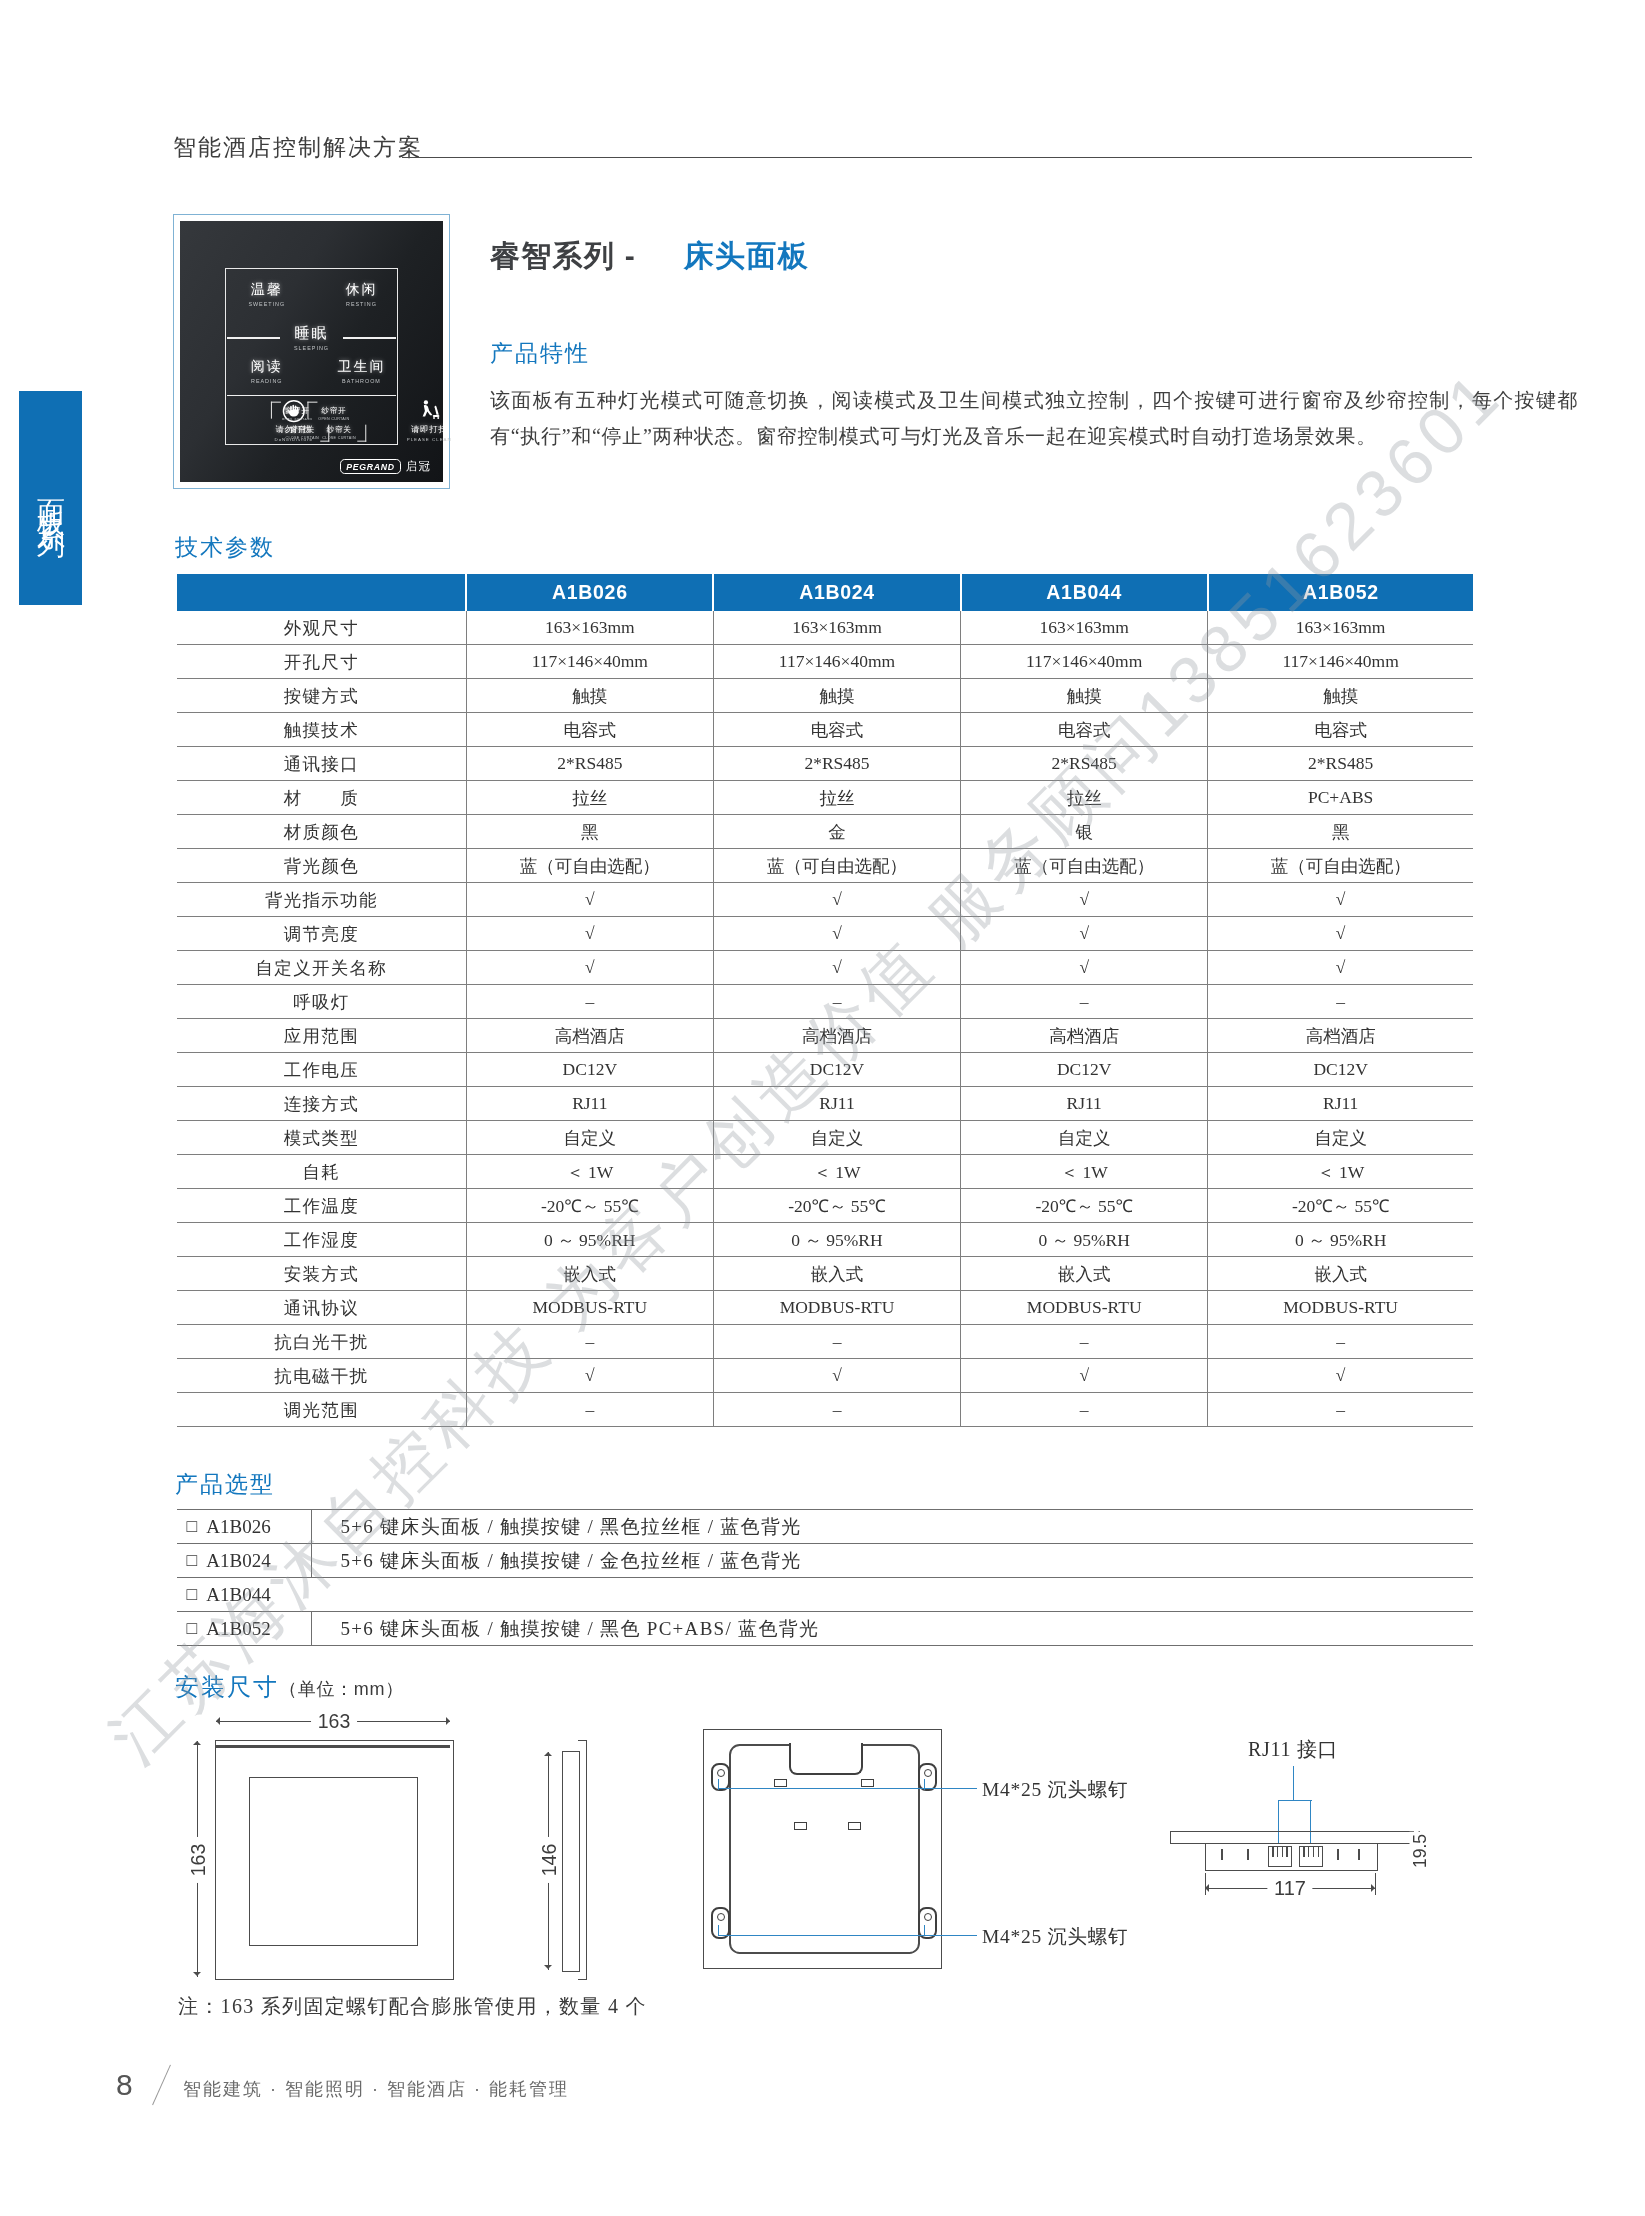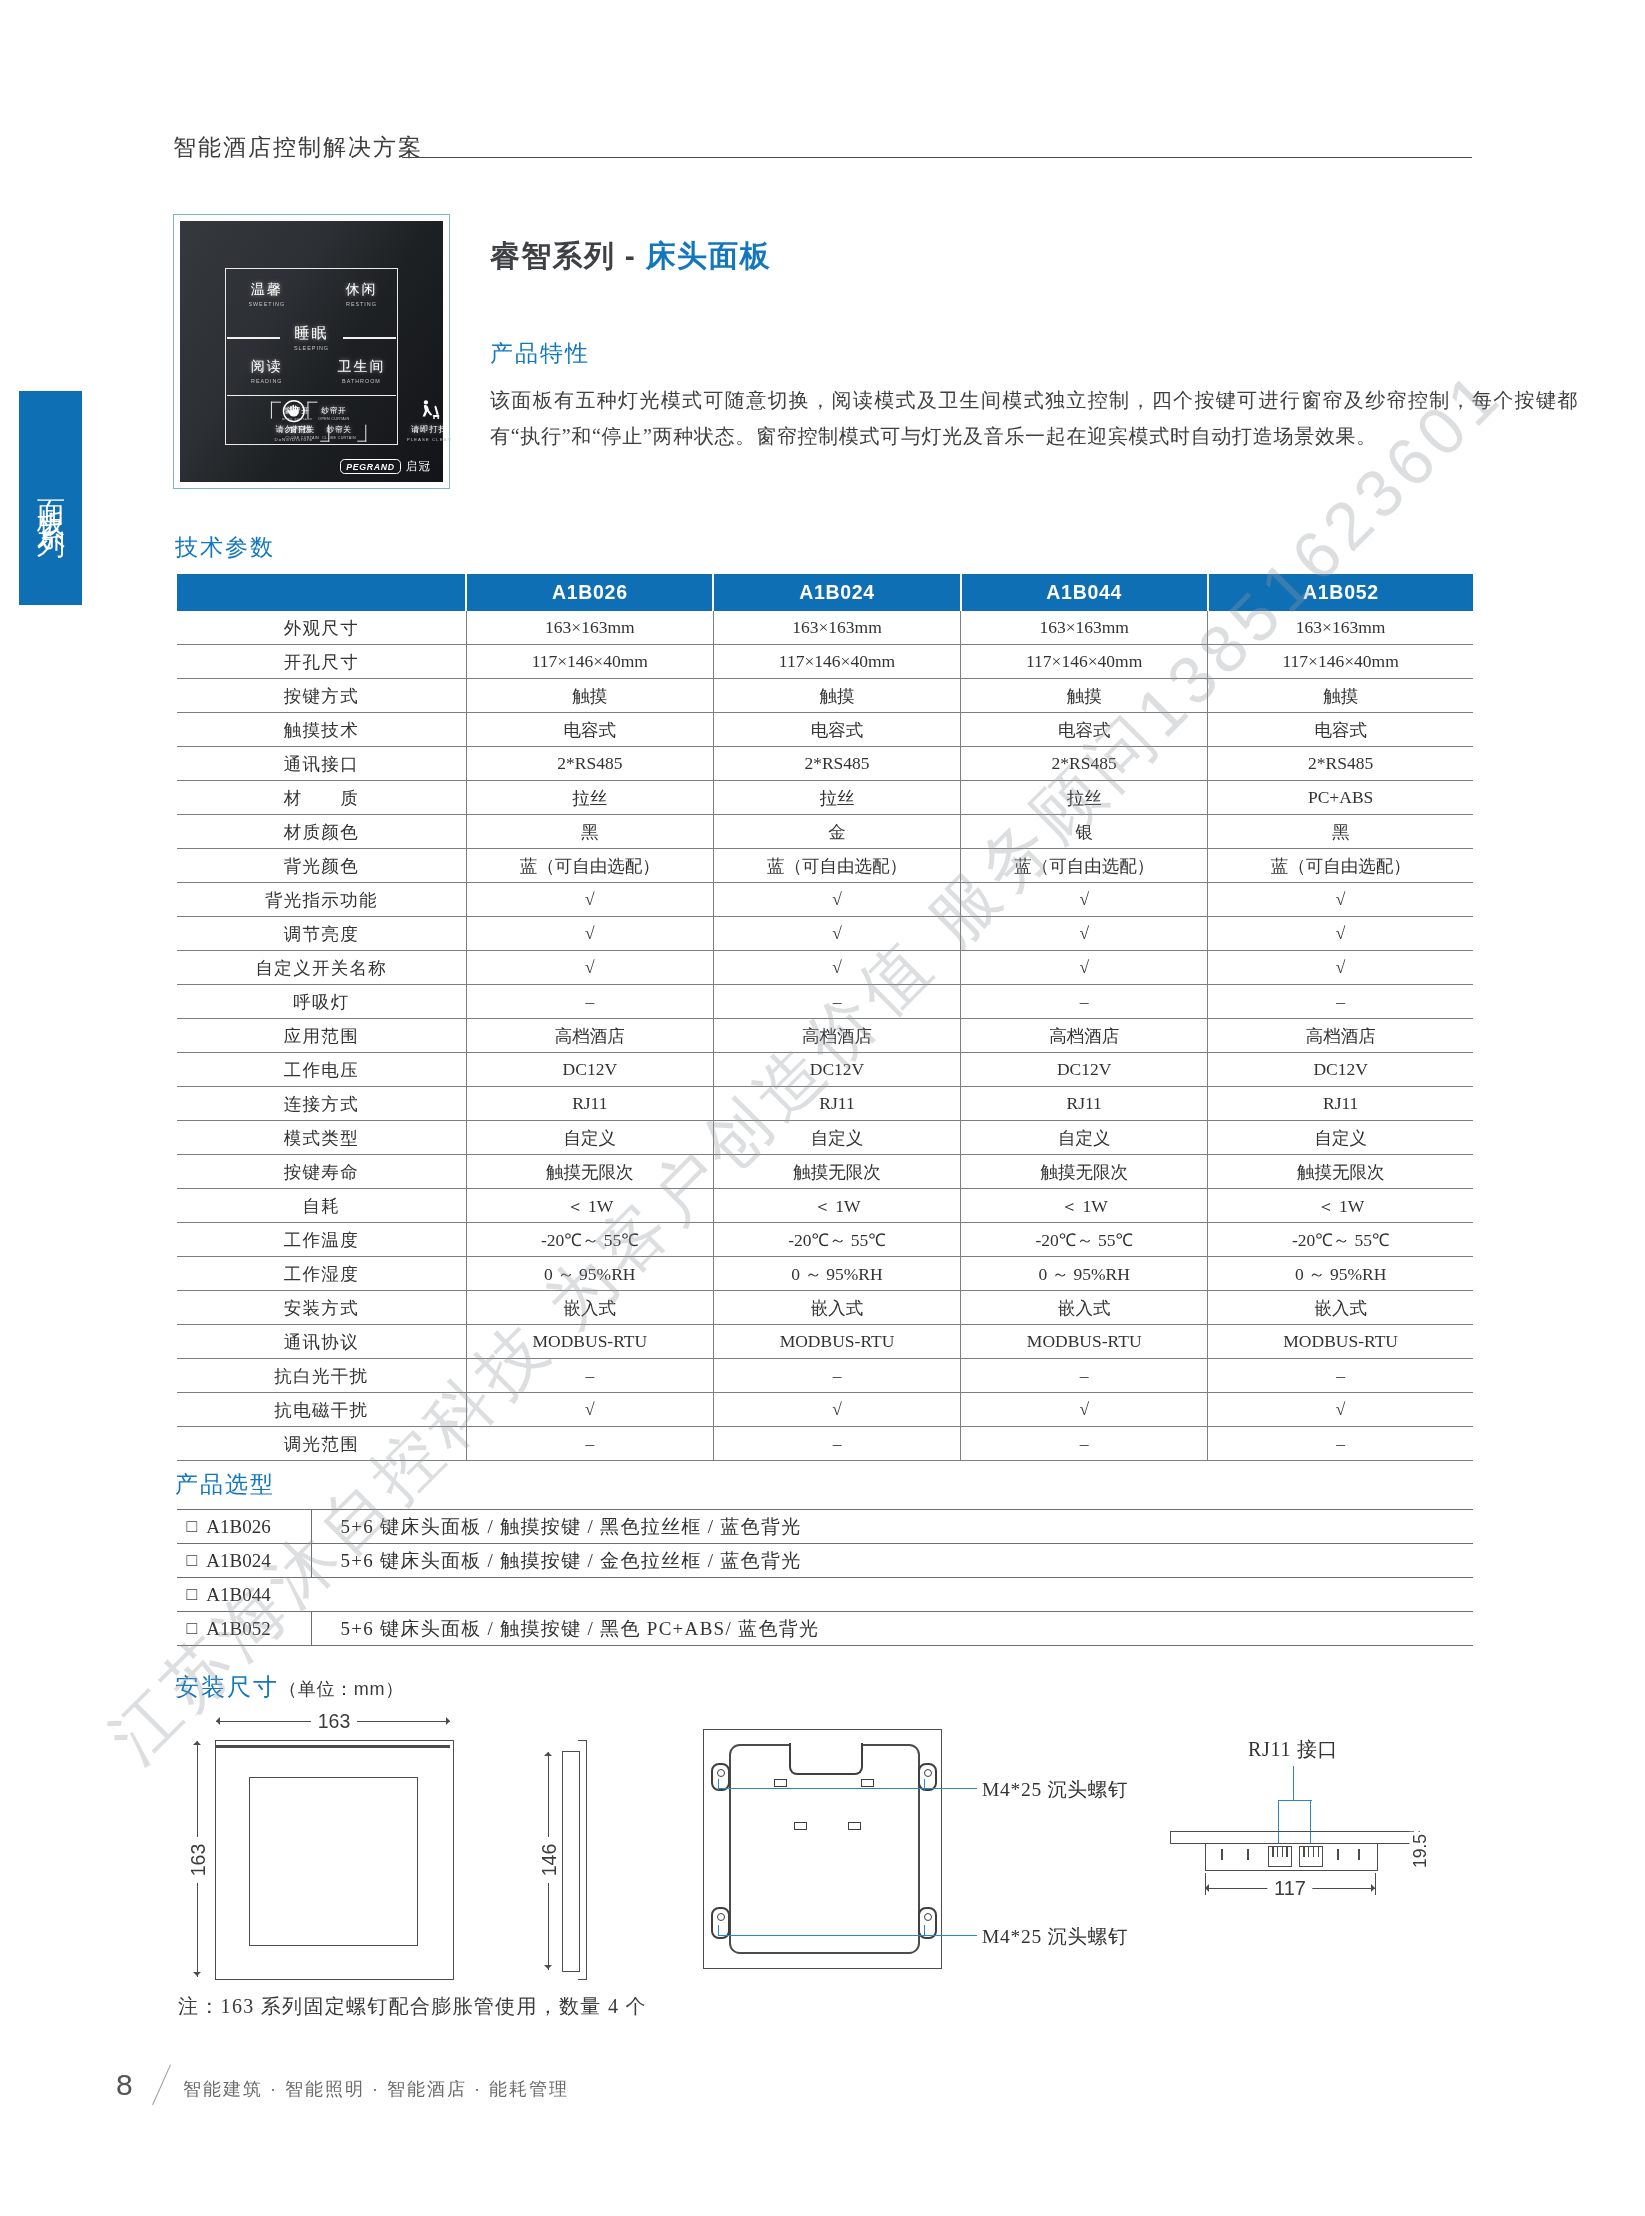--- a/index.html
+++ b/index.html
@@ -31,21 +31,21 @@
   .pbtn.br-tl::before{content:"";position:absolute;left:-10.7px;top:-3.4px;width:8.7px;height:16px;
                       border-left:1.3px solid #e8e8e8;border-top:1.3px solid #e8e8e8;}
   .pbtn.br-br::after{content:"";position:absolute;right:-10.7px;bottom:-2px;width:8.7px;height:16px;
                      border-right:1.3px solid #e8e8e8;border-bottom:1.3px solid #e8e8e8;}
   .panel-logo{position:absolute;right:4.5%;bottom:3%;display:flex;align-items:center;gap:4.7px;color:#fff;}
   .logo-badge{border:1.3px solid #fff;border-radius:4.7px;font-style:italic;font-weight:bold;
               font-size:8.7px;padding:1.3px 5.4px;letter-spacing:0.7px;}
   .logo-cn{font-size:11.4px;font-weight:normal;letter-spacing:1.3px;}
   
   .series-title{position:absolute;left:490px;top:236px;font-size:30px;font-weight:bold;letter-spacing:1.3px;color:#3e4043;}
-  .series-title .hl{color:#1377be;}
+  .series-title .hl{color:#1377be;margin-left:38px;}
   .features-h{position:absolute;left:490px;top:338px;font-size:23px;color:#1377be;letter-spacing:2px;}
   .features-p{position:absolute;left:490px;top:382px;width:1088px;font-size:20px;line-height:36px;
               color:#3f3f3f;font-family:"Liberation Serif",serif;text-align:justify;letter-spacing:0.7px;}
   
   .specs-h{position:absolute;left:175px;top:532px;font-size:23px;color:#1377be;letter-spacing:2px;}
   table.spec{position:absolute;left:177px;top:574px;width:1296px;border-collapse:collapse;table-layout:fixed;
              font-family:"Liberation Serif",serif;}
   table.spec th{background:#0f6fb4;color:#fff;font-family:"Liberation Sans",sans-serif;
                 font-size:19.5px;font-weight:bold;height:35px;letter-spacing:0.7px;}
   table.spec th + th{border-left:2.7px solid #fff;}
@@ -305,27 +305,20 @@
           <td>RJ11</td>
           <td>RJ11</td>
           <td>RJ11</td>
         </tr>
         <tr>
           <td class="lbl">模式类型</td>
           <td>自定义</td>
           <td>自定义</td>
           <td>自定义</td>
           <td>自定义</td>
-        </tr>
-        <tr>
-          <td class="lbl">按键寿命</td>
-          <td>触摸无限次</td>
-          <td>触摸无限次</td>
-          <td>触摸无限次</td>
-          <td>触摸无限次</td>
         </tr>
         <tr>
           <td class="lbl">自耗</td>
           <td>＜ 1W</td>
           <td>＜ 1W</td>
           <td>＜ 1W</td>
           <td>＜ 1W</td>
         </tr>
         <tr>
           <td class="lbl">工作温度</td>

